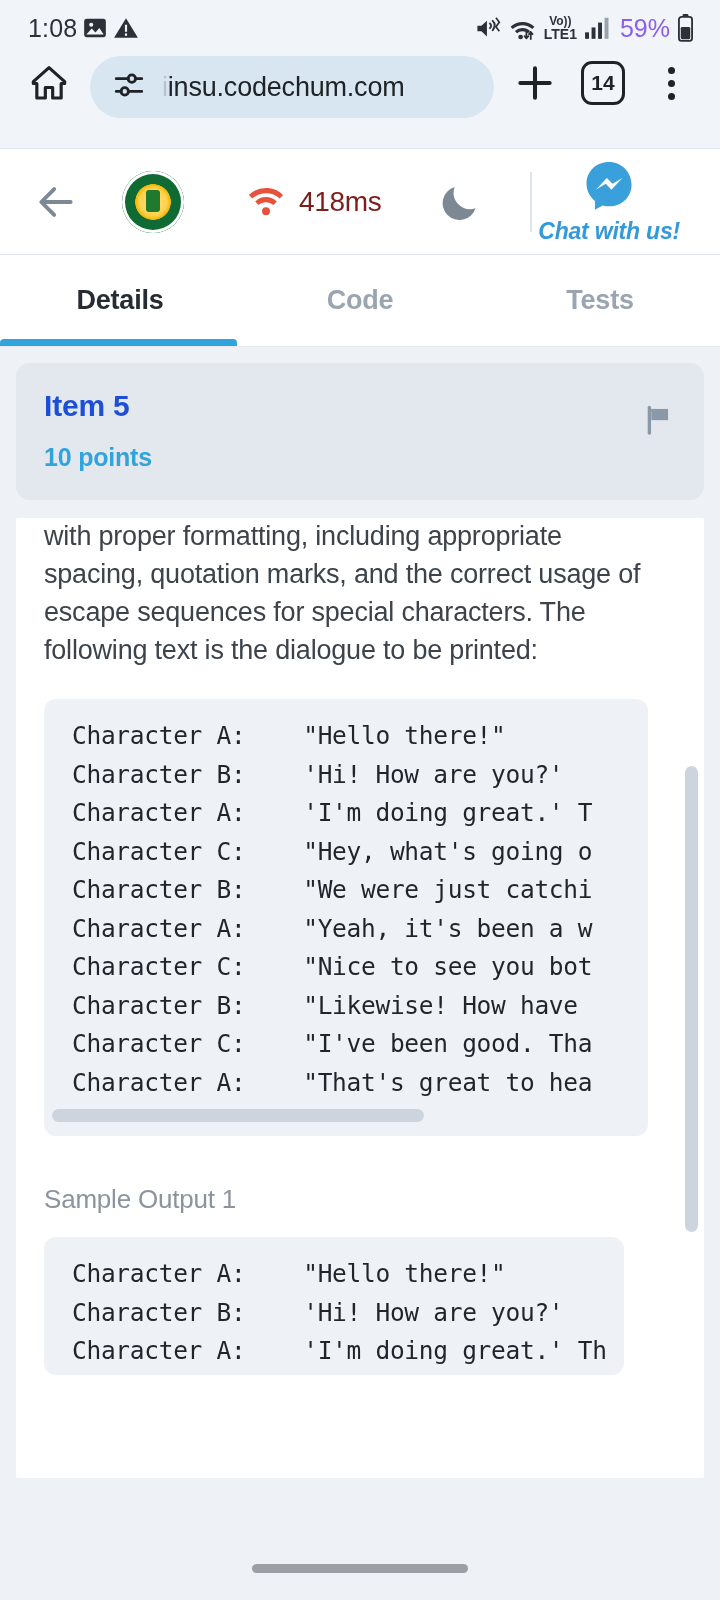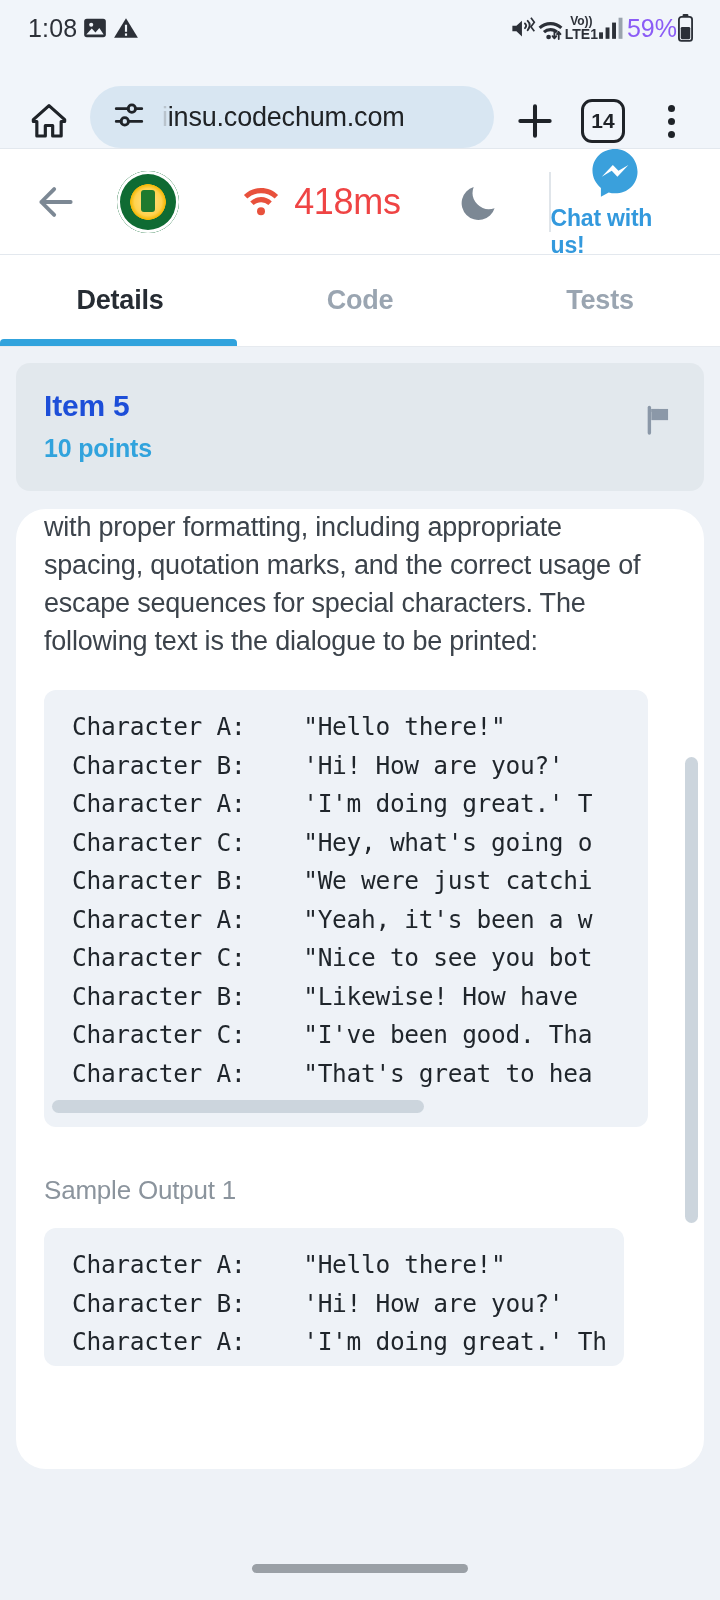--- a/index.html
+++ b/index.html
@@ -12,28 +12,28 @@
   }
 
   
   .statusbar{
     height:56px; background:#f1f5fa;
     display:flex; align-items:center; justify-content:space-between;
     padding:0 26px 0 28px;
   }
   .sb-left{ display:flex; align-items:center; gap:5px; }
   .sb-time{ font-size:25px; color:#2c3038; letter-spacing:.2px; }
-  .sb-right{ display:flex; align-items:center; }
+  .sb-right{ display:flex; align-items:center; gap:7px; }
   .sb-pct{ font-size:25px; color:#8b5cf6; margin-left:3px; }
   .ic{ display:block; }
 
   
   .browserbar{
     height:92px; background:#f1f5fa;
-    display:flex; align-items:flex-end; padding:0 22px;
+    display:flex; align-items:flex-start; padding:0 22px;
     gap:14px;
   }
   .home-btn{ width:54px; height:54px; display:flex; align-items:center; justify-content:center; }
   .omnibox{
     flex:1; height:62px; background:#d8e6f2; border-radius:31px;
     display:flex; align-items:center; padding:0 22px; gap:16px;
     min-width:0;
   }
   .omni-url{
     font-size:27px; color:#202326; white-space:nowrap; overflow:hidden;
@@ -71,26 +71,27 @@
     position:relative;
   }
   .seal .inner::after{
     content:""; position:absolute; left:50%; top:20%;
     transform:translateX(-50%);
     width:14px;height:22px;background:#1f7a2e;border-radius:3px;
   }
   .ping{
     display:flex;align-items:center;gap:13px; margin-left:62px;
   }
-  .ping-text{ font-size:36px; color:#ef4444; letter-spacing:-.3px; }
+  .ping-text{ font-size:28px; color:#7f1d1d; letter-spacing:-.3px; }
   .moon-wrap{ margin-left:56px; display:flex; align-items:center; }
   .divider{ width:2px; height:60px; background:#e0e5ea; margin-left:48px; }
   .chat{
     margin-left:auto; display:flex; flex-direction:column; align-items:center; gap:4px;
     padding-right:6px;
+    font-style:italic;
   }
   .chat-label{ font-size:23px; font-weight:bold; color:#3399dd; letter-spacing:-.2px; }
 
   
   .tabs{
     height:92px; background:#ffffff; display:flex;
     position:relative; border-bottom:1px solid #e6eaef;
   }
   .tab{
     flex:1; display:flex; align-items:center; justify-content:center;
@@ -103,26 +104,26 @@
   }
 
   
   .page{ padding:16px 16px 0 16px; }
   .item-card{
     background:#e2e8ed; border-radius:14px;
     padding:26px 28px 28px 28px;
     display:flex; align-items:flex-start;
   }
   .item-title{ font-size:30px; font-weight:bold; color:#1d4ed8; letter-spacing:-.2px; }
-  .item-points{ font-size:25px; font-weight:bold; color:#31a3dd; margin-top:11px; letter-spacing:-.2px; }
+  .item-points{ font-size:25px; font-weight:bold; color:#31a3dd; margin-top:20px; letter-spacing:-.2px; }
   .flag-wrap{ margin-left:auto; padding-top:14px; }
 
   
   .content-card{
-    margin-top:18px; background:#ffffff; border-radius:30px;
+    margin-top:18px; background:#ffffff; border-radius:2px;
     height:960px; position:relative; overflow:hidden;
   }
   .content-scroll{
     position:absolute; inset:0; padding:18px 24px 0 28px;
     overflow:hidden;
   }
   .desc{
     font-size:27px; line-height:38px; color:#3c434b; letter-spacing:-.2px;
     margin-top:-19px;
   }

